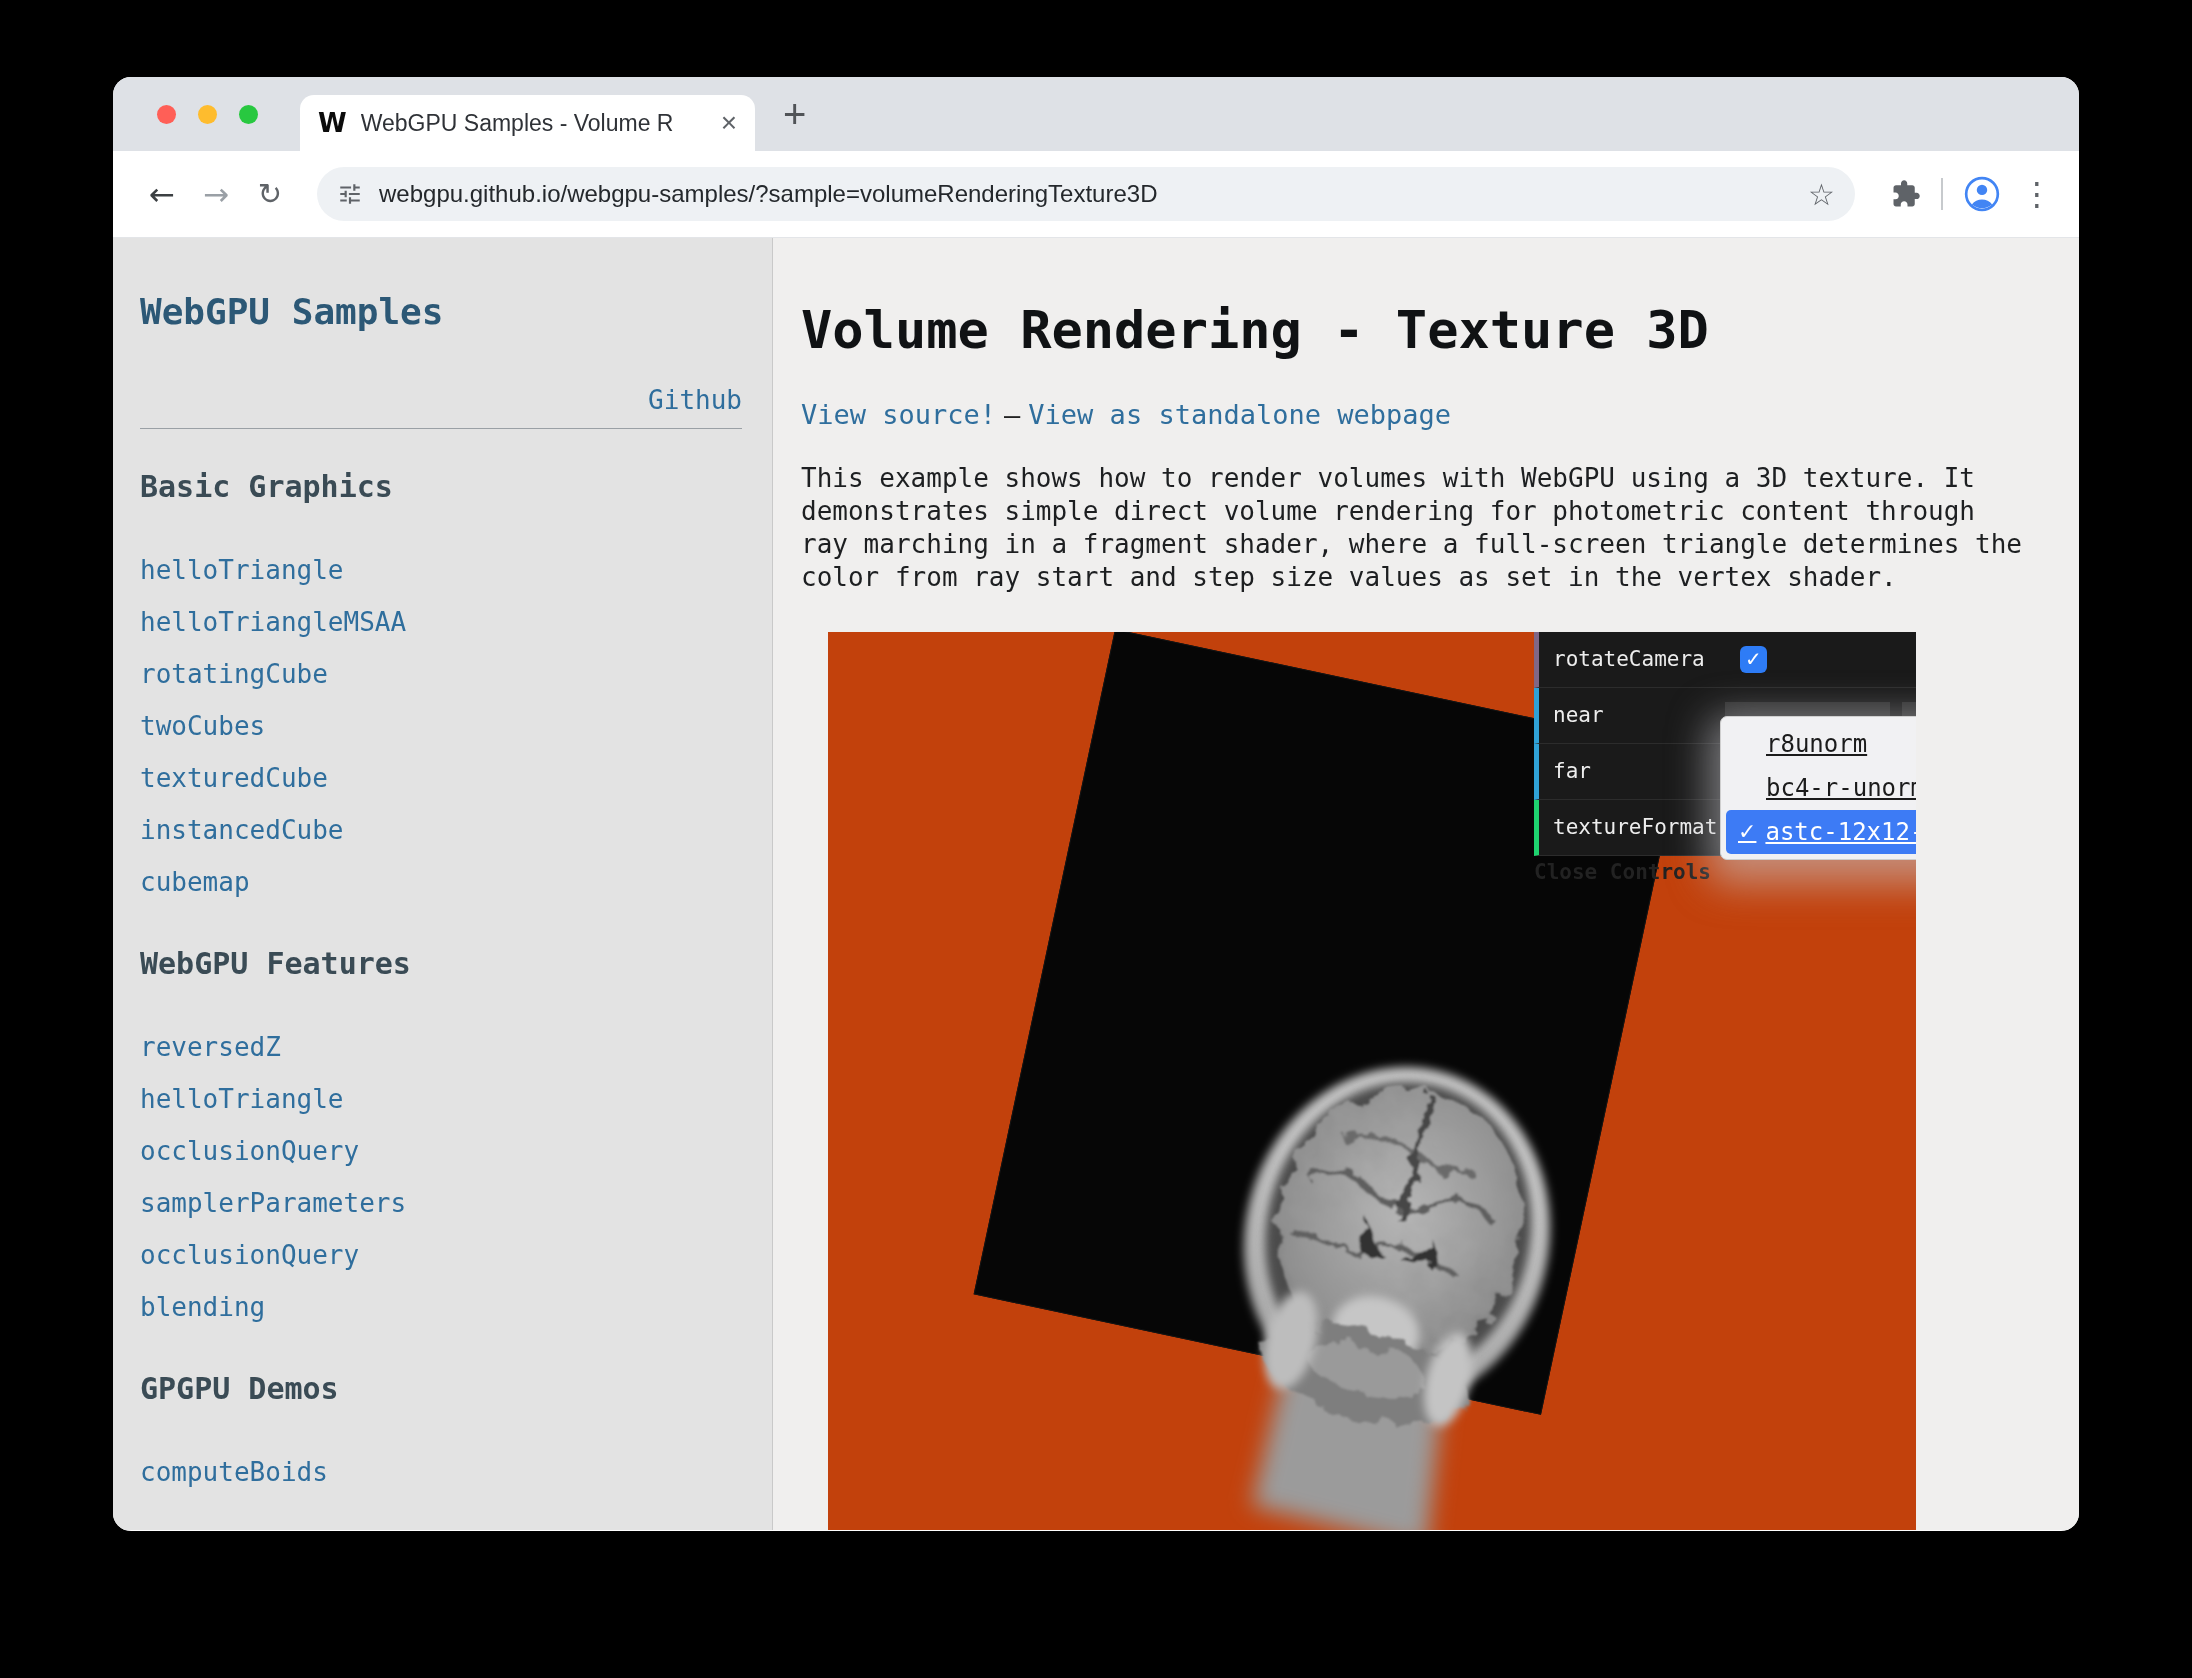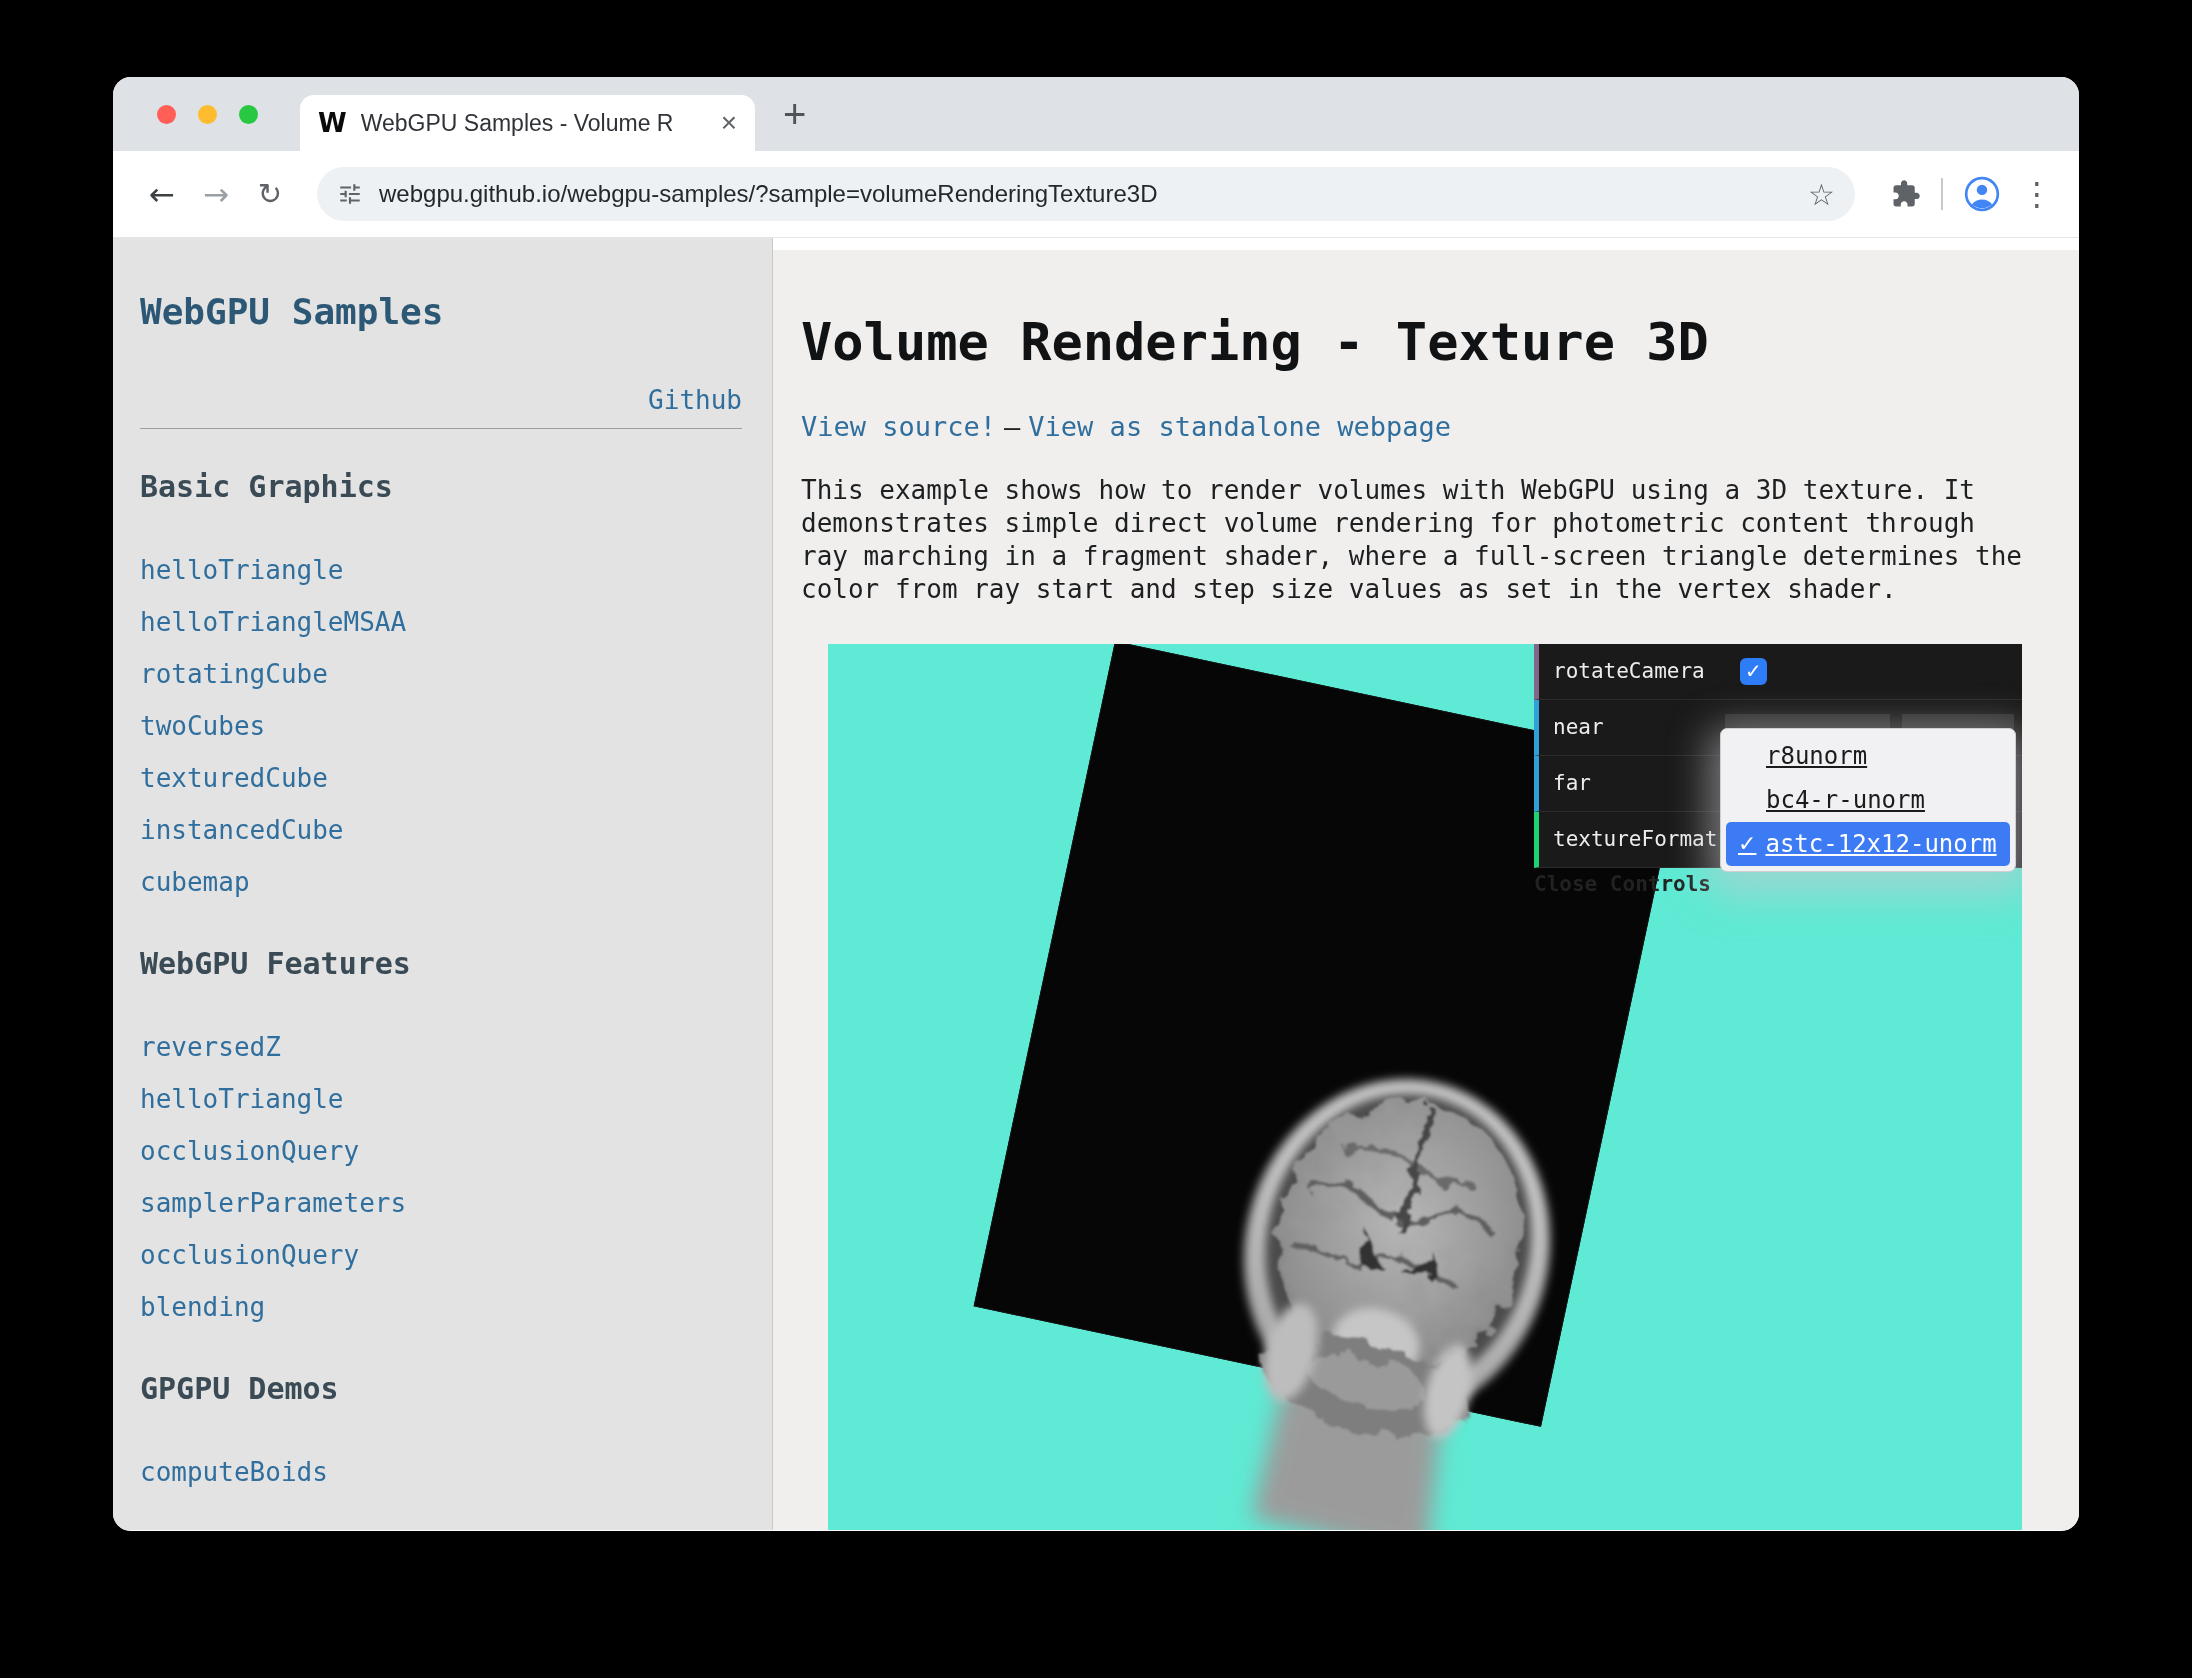--- a/index.html
+++ b/index.html
@@ -41,29 +41,29 @@
   .side-title { font-size:36px; line-height:44px; font-weight:bold; color:#2c5876; margin-bottom:40px; }
   .github { font-size:26px; line-height:52px;text-align:right; }
   .sidebar a { color:#2f6e9d; text-decoration:none; cursor:pointer; }
   .side-hr { border:none; border-top:1px solid #9aa0a5; margin:2px 0 0; }
   .side-h { font-size:30px; line-height:36px; font-weight:bold; color:#3a4b55; margin-top:38px; }
   .side-h.first { margin-top:40px; }
   .side-list { list-style:none; margin-top:39px; }
   .side-list li { line-height:52px; font-size:26px; }
 
   .main { flex:1; background:#f0efee; padding:44px 56px 0 28px;
-          font-family:"DejaVu Sans Mono",monospace; overflow:hidden;margin-top:12px; }
+          font-family:"DejaVu Sans Mono",monospace; overflow:hidden; }
   .main h1 { font-size:52px; line-height:56px; margin-top:20px; color:#101214; font-weight:bold; }
   .links { margin-top:40px; font-size:27px; line-height:34px; }
   .links a { color:#2f6e9d; text-decoration:none; }
   .links .sep { color:#222; margin:0 8px; }
   .desc { margin-top:30px; font-size:26px; line-height:33px; color:#1d1f21; }
 
   
-  .canvas { position:relative; width:1194px; height:899px; background:#5eead4;
+  .canvas { position:relative; width:1088px; height:899px; background:#c2410c;
             margin:38px 0 0 27px; overflow:hidden; }
   .vol-box { position:absolute; left:210px; top:50px; width:580px; height:680px;
              background:#060606; border:1px solid #141414; transform:rotate(12deg); }
   .brain { position:absolute; left:330px; top:400px; }
 
   .gui { position:absolute; top:0; left:706px; width:489px; z-index:4; }
   .gui-row { position:relative; height:56px; background:#1a1a1a; border-bottom:1px solid #2c2c2c;
              border-left:5px solid transparent; }
   .gui-row .lbl { position:absolute; left:14px; top:0; line-height:55px; color:#ededed; font-size:21px; }
   .row-bool { border-left-color:#806787; }

